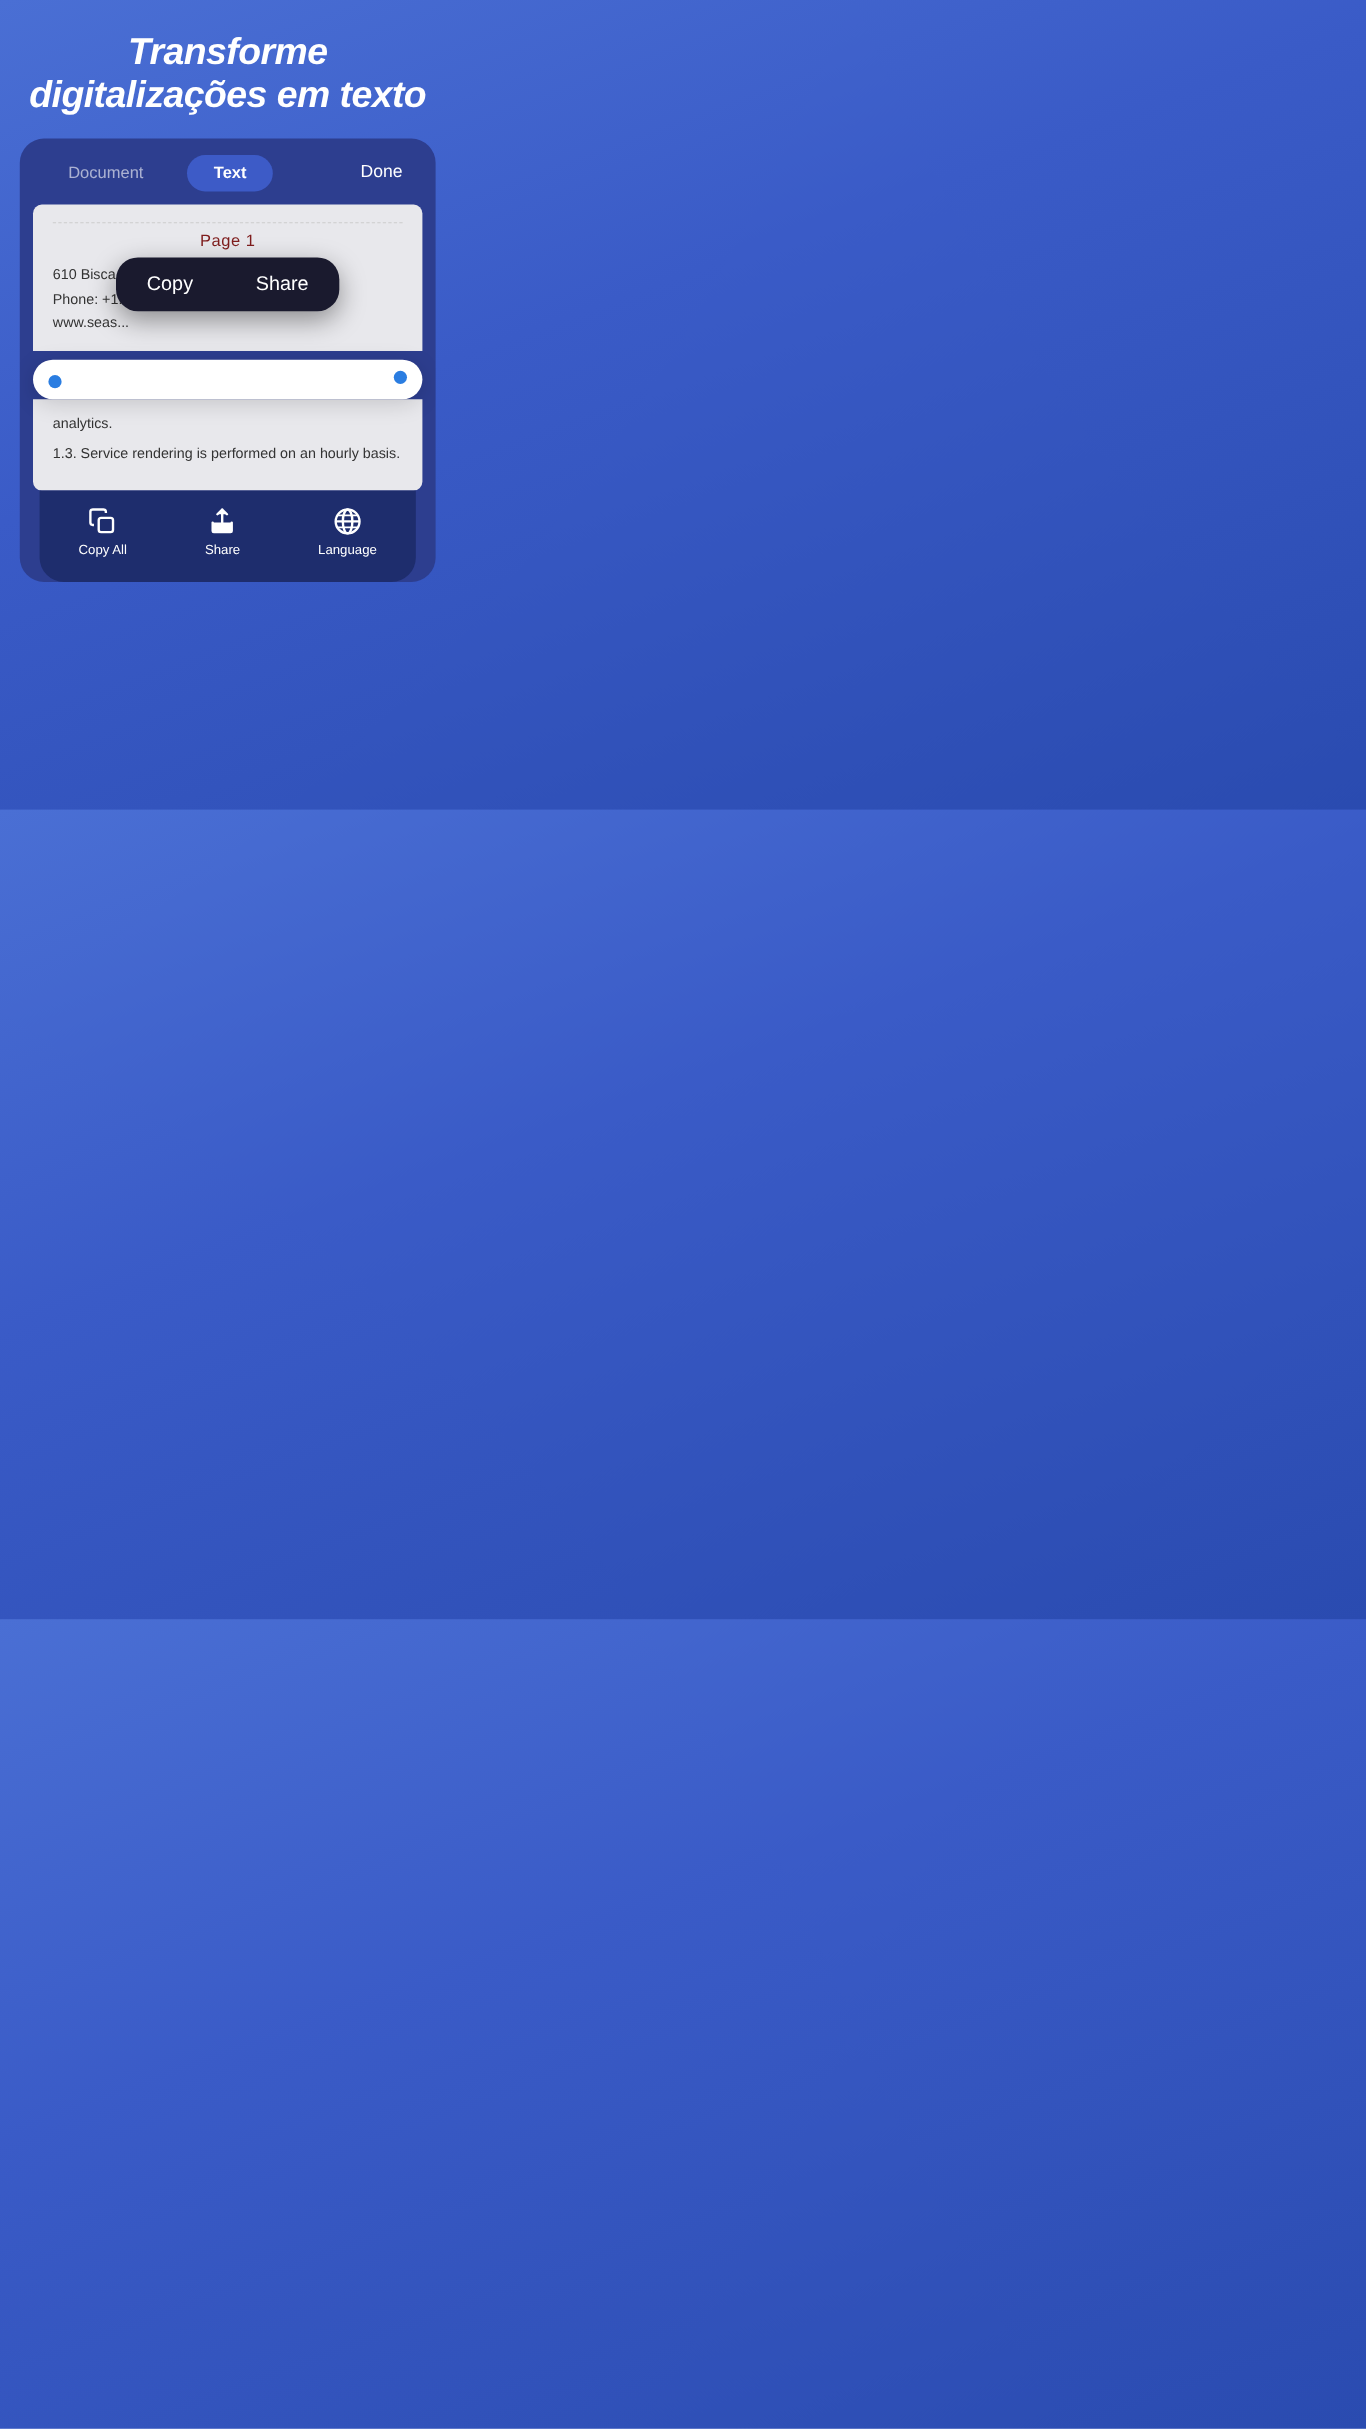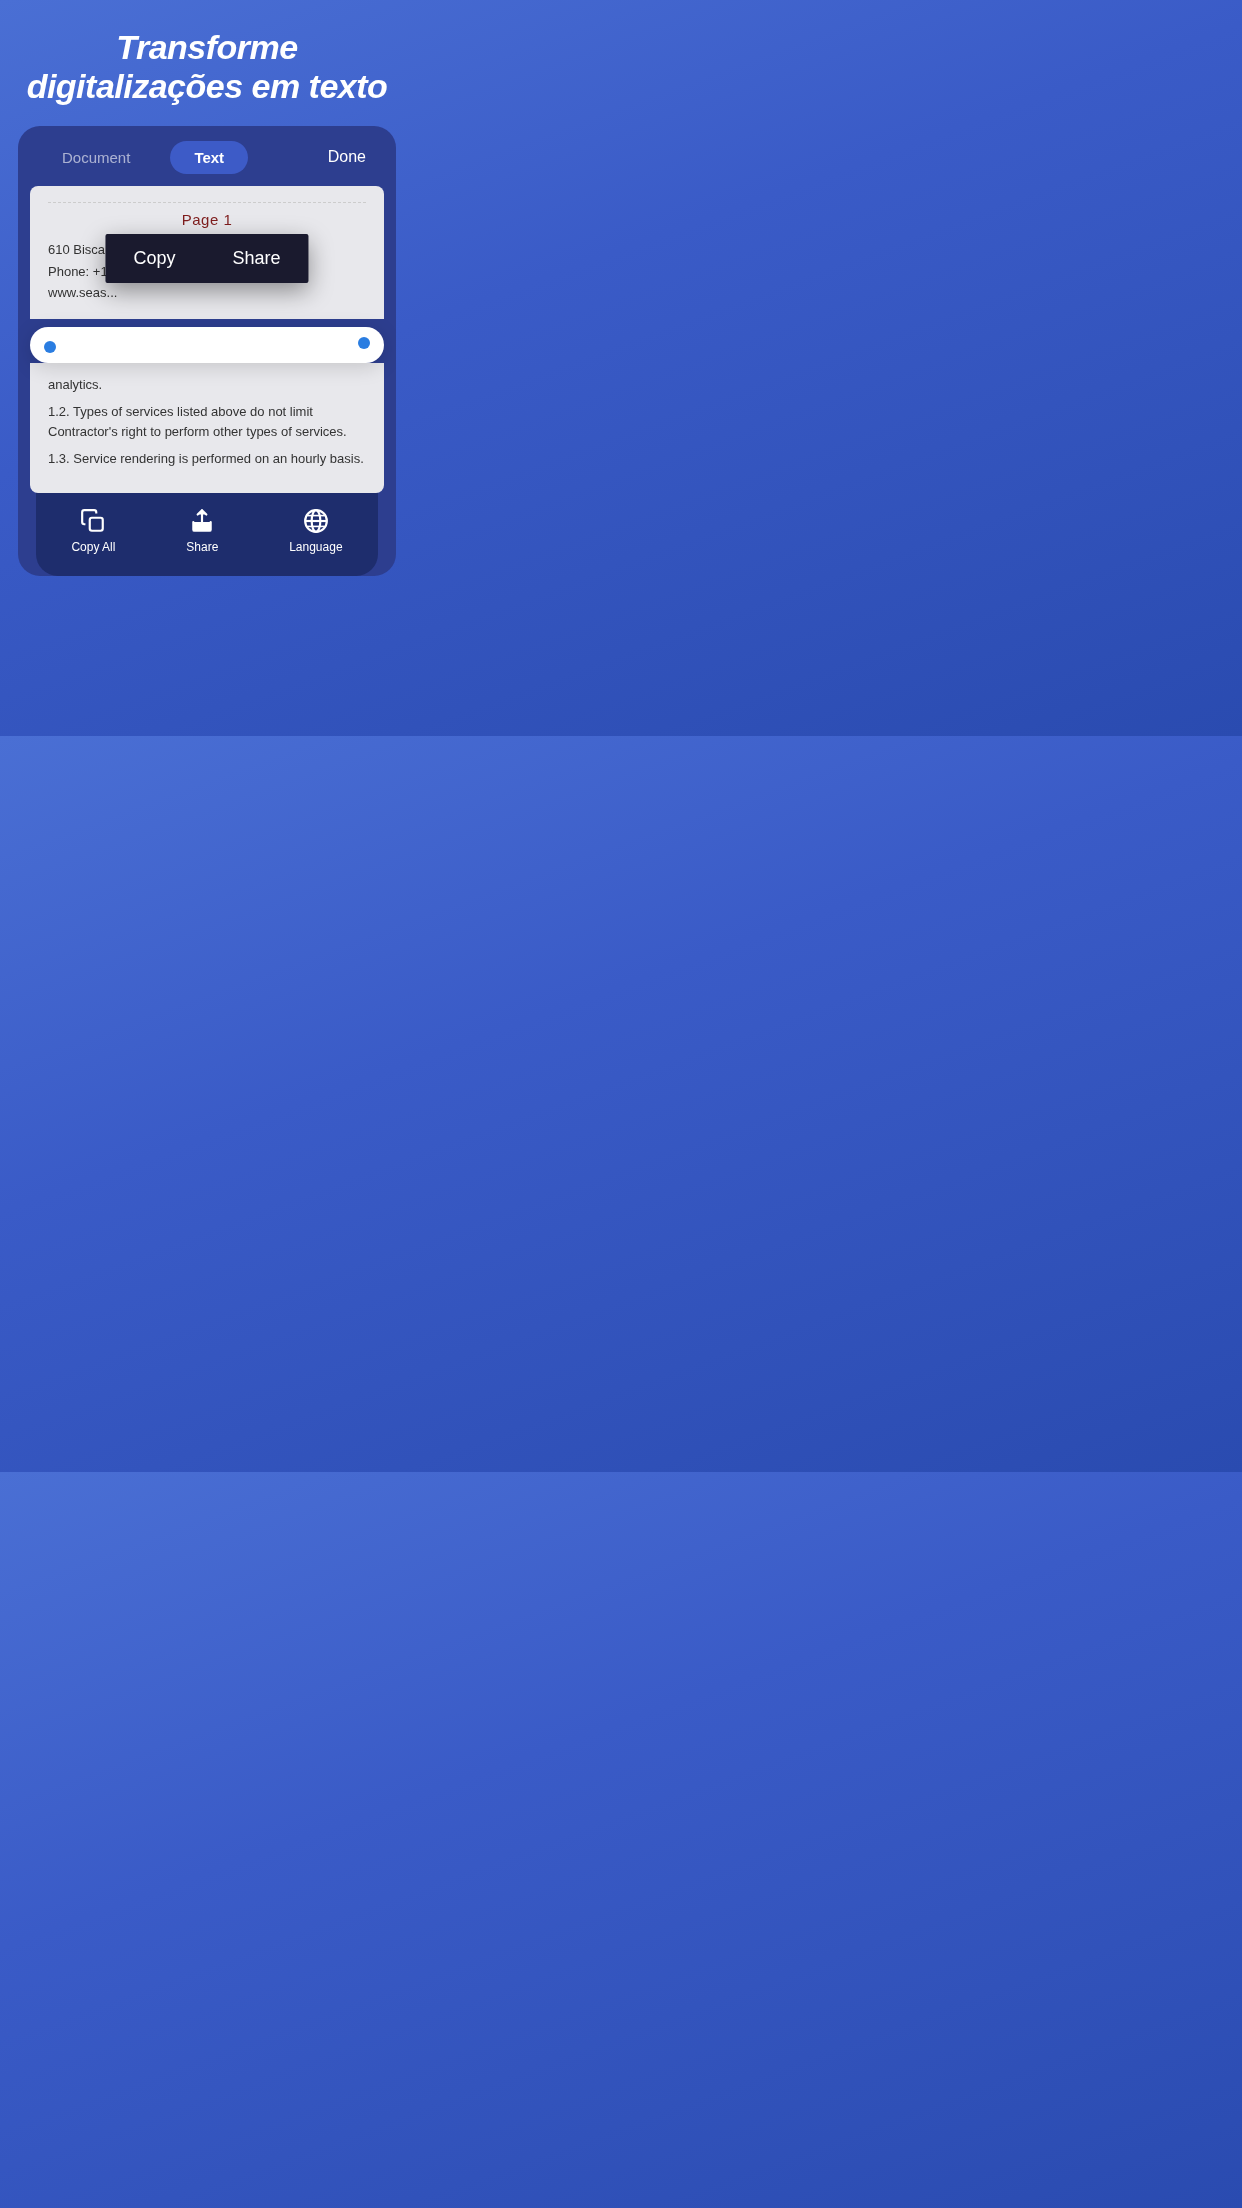--- a/index.html
+++ b/index.html
@@ -100,21 +100,21 @@
       margin-bottom: 2px;
     }
 
     
     .popup-menu {
       position: absolute;
       top: 48px;
       left: 50%;
       transform: translateX(-50%);
       background: #1a1a2e;
-      border-radius: 2px;
+      border-radius: 20px;
       display: flex;
       overflow: hidden;
       z-index: 10;
       box-shadow: 0 8px 24px rgba(0,0,0,0.4);
       align-items: center;
     }
 
     .popup-menu::after {
       content: '';
       position: absolute;
@@ -265,21 +265,20 @@
     </div>
   </div>
 
   <div class="selection-card">
     <div class="selection-dot-top"></div>
     <div class="selection-dot-bottom"></div>
   </div>
 
   <div class="doc-more">
     <p>analytics.</p>
-    <p>1.2. Types of services listed above do not limit Contractor's right to perform other types of services.</p>
     <p>1.3. Service rendering is performed on an hourly basis.</p>
   </div>
 
   <div class="bottom-toolbar">
 
     <div class="toolbar-item">
       <div class="toolbar-icon">
         <svg viewBox="0 0 24 24" width="26" height="26" fill="none" xmlns="http://www.w3.org/2000/svg">
           <rect x="9" y="9" width="12" height="12" rx="2" stroke="white" stroke-width="2" fill="none"></rect>
           <path d="M5 15H4a2 2 0 01-2-2V4a2 2 0 012-2h9a2 2 0 012 2v1" stroke="white" stroke-width="2" fill="none"></path>

